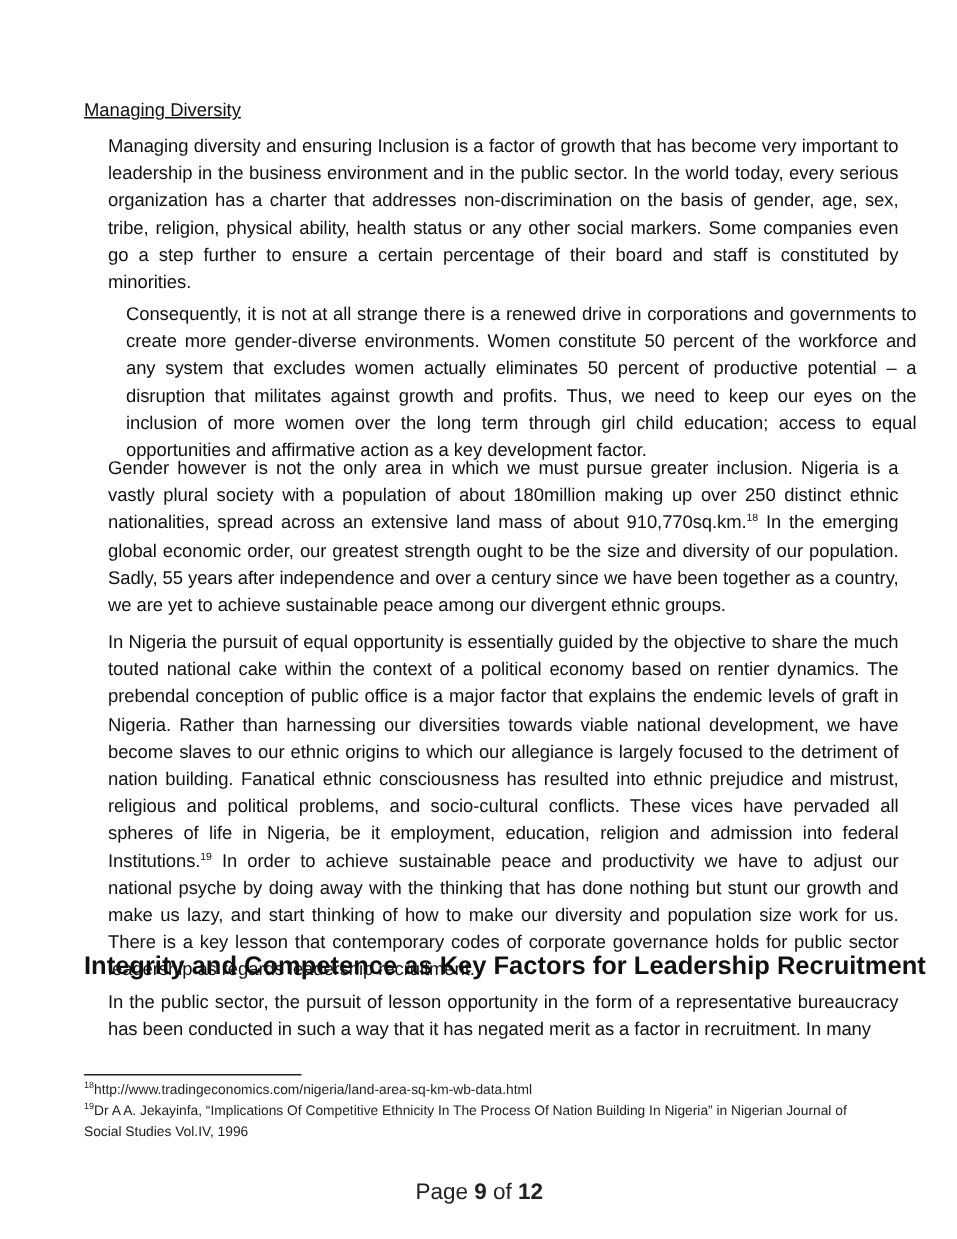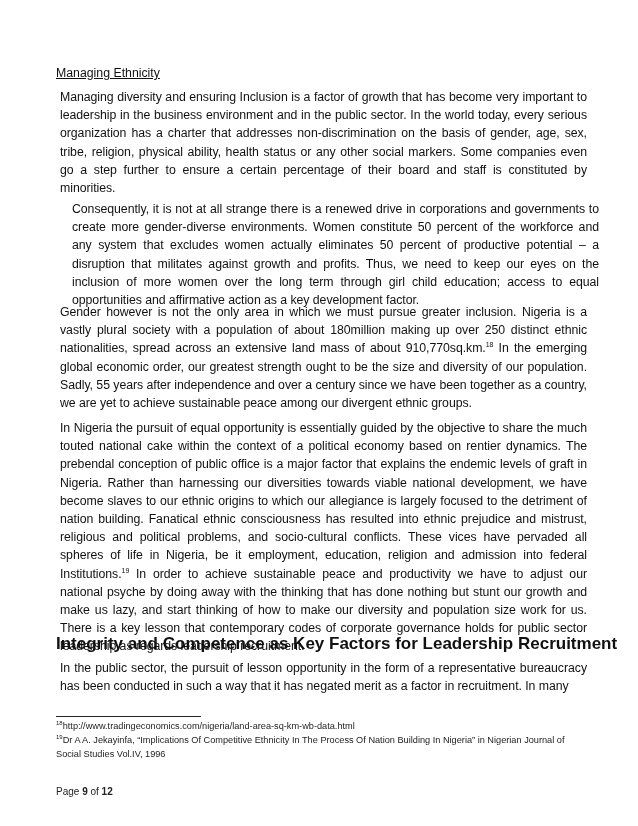--- a/index.html
+++ b/index.html
@@ -6,49 +6,49 @@
   body {
     width: 638px; height: 826px; position: relative; overflow: hidden;
     font-family: "Liberation Sans", sans-serif; color: #111;
   }
   .page { position: absolute; left: 56px; top: 0; width: 527px; }
   .heading-u {
     position: absolute; top: 66px; left: 0;
     font-size: 12.3px; text-decoration: underline; white-space: nowrap;
   }
   .para {
-    position: absolute; left: 4px; width: 527px;
+    position: absolute; left: 16px; width: 527px;
     font-size: 12.3px; line-height: 18.2px; text-align: justify;
     letter-spacing: -0.05px;
   }
   .para sup { font-size: 7px; line-height: 0; vertical-align: 5px; }
   .heading-b {
     position: absolute; left: 0; top: 634px;
     font-size: 17px; font-weight: bold; white-space: nowrap;
   }
   .fn-rule {
     position: absolute; left: 0; top: 716px; width: 145px; height: 1px; background: #222;
   }
   .footnote {
     position: absolute; left: 0; width: 527px;
     font-size: 9.2px; line-height: 14px; color: #222;
   }
   .footnote sup { font-size: 6px; line-height: 0; vertical-align: 4px; }
   .page-num {
     position: absolute; left: 0; width: 527px; top: 786px;
-    font-size: 10px; color: #222;
+    text-align: center; font-size: 15px; color: #222;
   }
   .page-num b { font-weight: bold; }
 </style>
 </head>
 <body>
 
 <div class="page">
 
-  <div class="heading-u">Managing Ethnicity</div>
+  <div class="heading-u">Managing Diversity</div>
 
   <p class="para" style="top:88px; margin:0;">
     <span>Managing diversity and ensuring Inclusion is a factor of growth that has become very important to leadership in the business environment and in the public sector. In the world today, every serious organization has a charter that addresses non-discrimination on the basis of gender, age, sex, tribe, religion, physical ability, health status or any other social markers. Some companies even go a step further to ensure a certain percentage of their board and staff is constituted by minorities.</span>
   </p>
 
   <p class="para" style="top:188px; margin:12px;">
     <span>Consequently, it is not at all strange there is a renewed drive in corporations and governments to create more gender-diverse environments. Women constitute 50 percent of the workforce and any system that excludes women actually eliminates 50 percent of productive potential – a disruption that militates against growth and profits. Thus, we need to keep our eyes on the inclusion of more women over the long term through girl child education; access to equal opportunities and affirmative action as a key development factor.</span>
   </p>
 
   <p class="para" style="top:303px; margin:0;">

